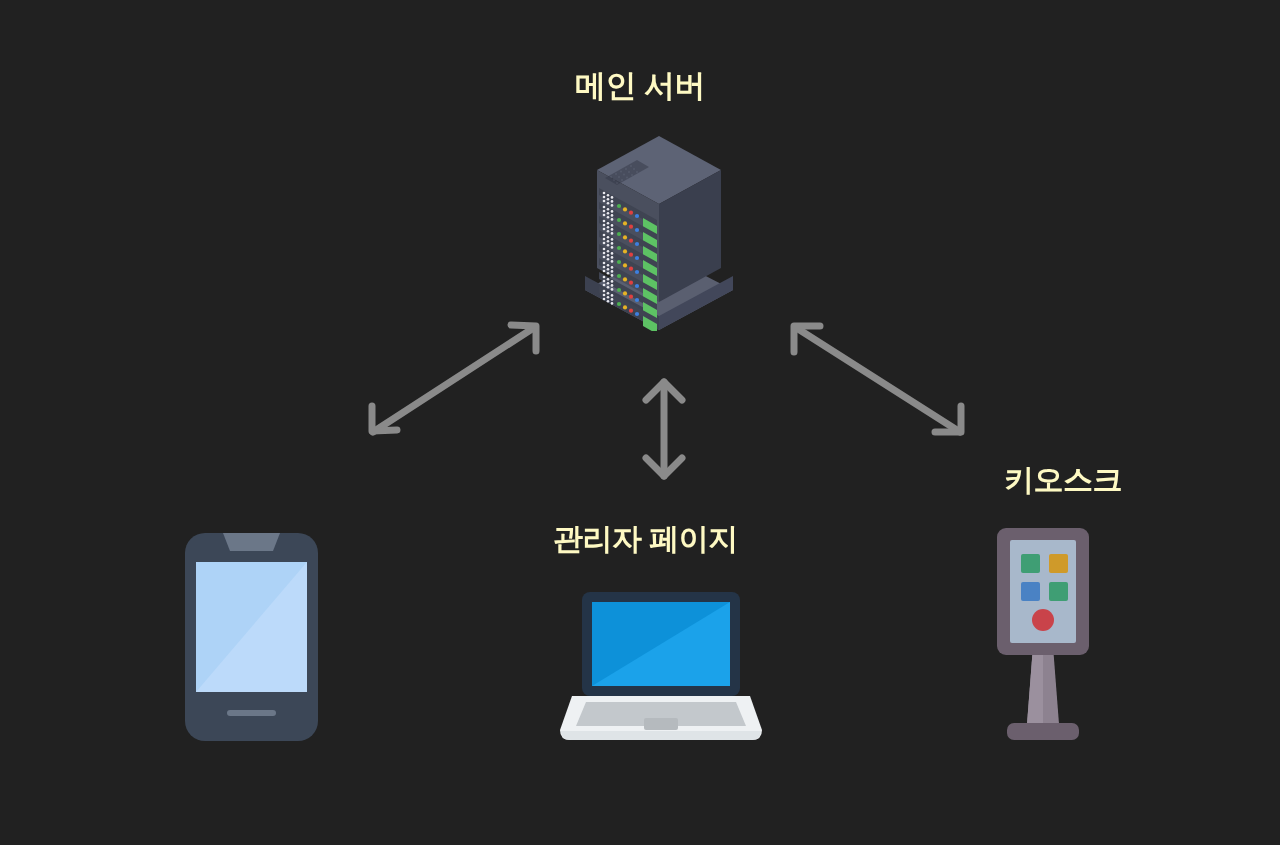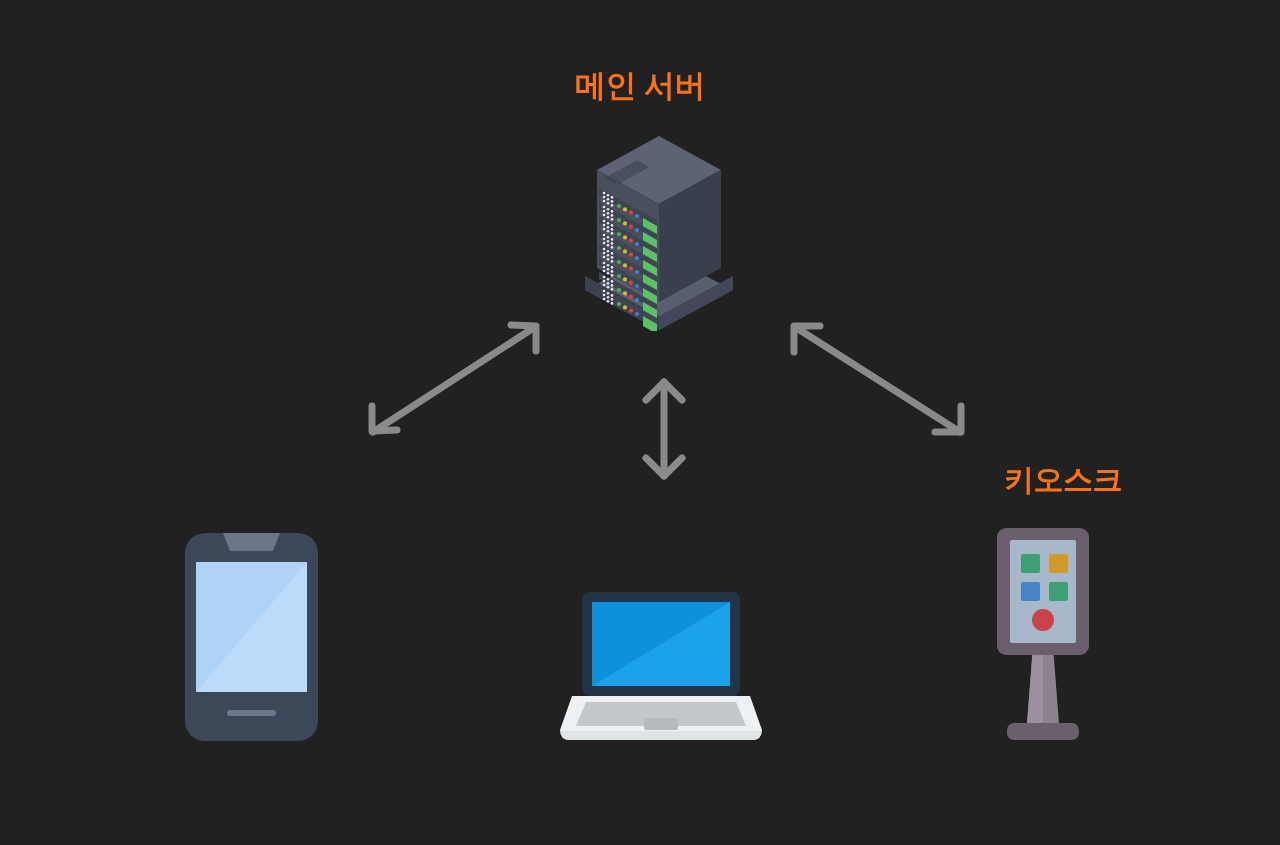--- a/index.html
+++ b/index.html
@@ -15,21 +15,21 @@
   #stage {
     position: relative;
     width: 1280px;
     height: 845px;
     background: #212121;
   }
 
   
   .node-label {
     position: absolute;
-    color: #f97316;
+    color: #fef9c3;
     font-weight: 700;
     font-size: 30px;
     letter-spacing: -0.5px;
     white-space: nowrap;
     text-align: center;
     line-height: 1;
     user-select: none;
   }
   .node-label.title { font-size: 31px; }
 
@@ -55,20 +55,21 @@
   svg { display: block; }
 </style>
 </head>
 <body>
 
 <div id="stage">
 
   <div class="node-label title" id="label-server">메인 서버</div>
 
 
+  <div class="node-label" id="label-admin">관리자 페이지</div>
 
   <div class="node-label" id="label-kiosk">키오스크</div>
 
   <div class="icon-wrap" id="server-icon">
     <svg width="152" height="205" viewBox="0 0 152 205">
 
       <g>
         <polygon points="2,164 76,204 150,164 76,126" fill="#5a5f70"></polygon>
         <polygon points="2,164 76,204 76,190 2,150" fill="#3c4150"></polygon>
         <polygon points="150,164 76,204 76,190 150,150" fill="#42475a"></polygon>

